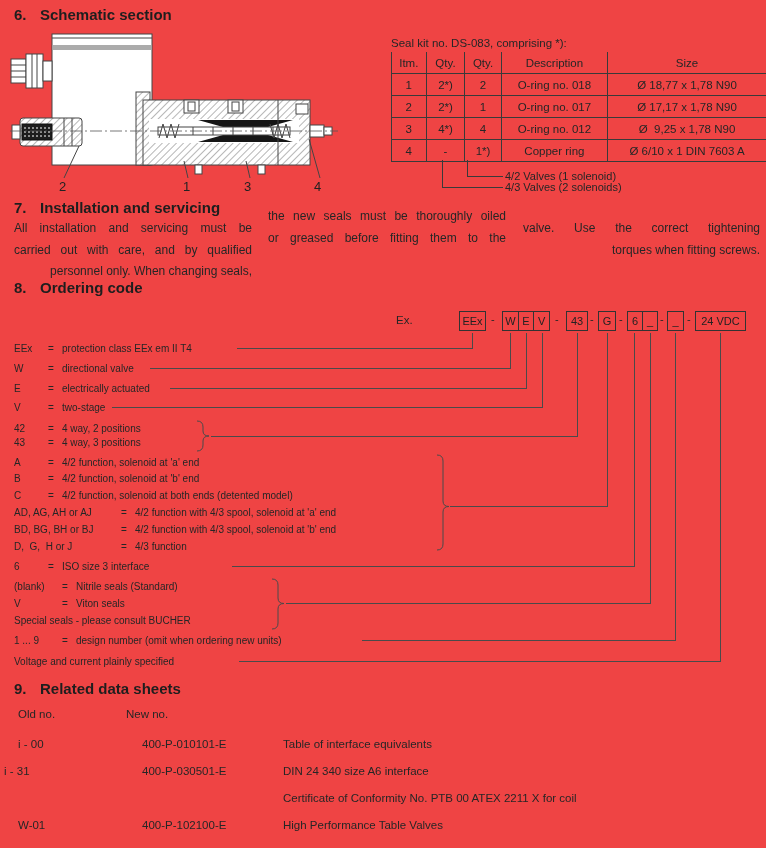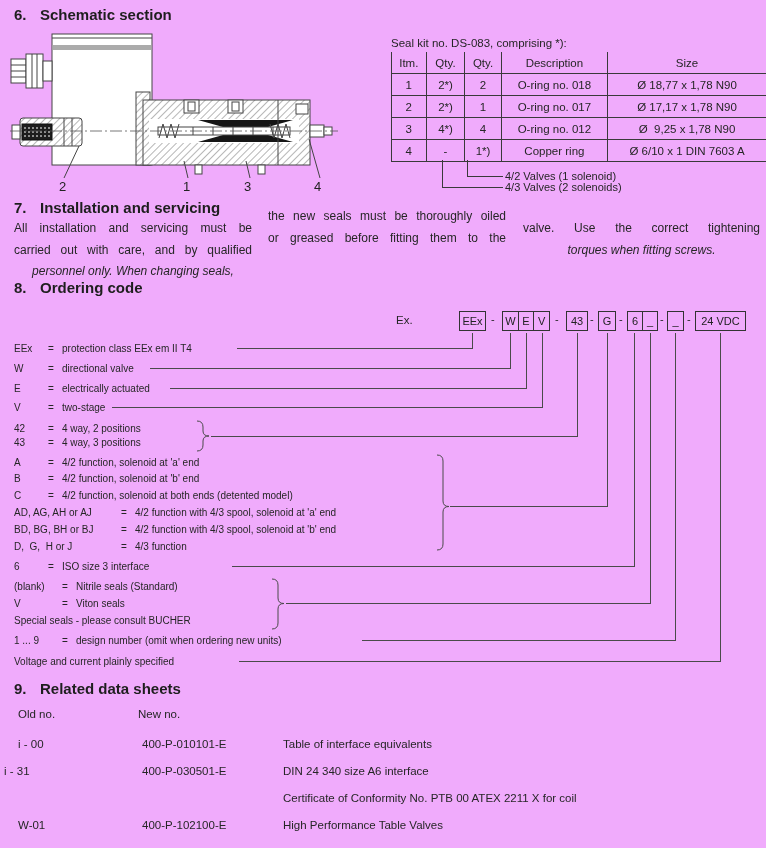--- a/index.html
+++ b/index.html
@@ -1,32 +1,32 @@
 <!DOCTYPE html>
 <html><head>
 <meta charset="utf-8">
 <style>
   html,body{margin:0;padding:0;background:#fff;}
-  #doc{position:relative;width:766px;height:848px;background:#f0abfc;
+  #doc{position:relative;width:766px;height:848px;background:#ef4444;
        font-family:"Liberation Sans",sans-serif;color:#262626;overflow:hidden;}
   .sec-h{position:absolute;font-size:15px;font-weight:bold;color:#1e1e1e;white-space:pre;}
   .sec-num{display:inline-block;width:26px;}
   
   .sk-title{position:absolute;left:391px;top:37px;font-size:11.5px;white-space:pre;}
   table.seal{position:absolute;left:391px;top:52px;border-collapse:collapse;font-size:11.5px;
              border-left:1px solid #3a3a3a;}
   table.seal th,table.seal td{border-right:1px solid #3a3a3a;border-bottom:1px solid #3a3a3a;
              padding:2px 5px;text-align:center;font-weight:normal;white-space:pre;height:17px;}
   table.seal th:last-child,table.seal td:last-child{border-right:none;}
   .sk-elbow{position:absolute;border-left:1px solid #3a3a3a;border-bottom:1px solid #3a3a3a;}
   .sk-note{position:absolute;font-size:11px;white-space:pre;}
   
   .pcol{position:absolute;font-size:12px;}
   .jl{width:100%;line-height:21.5px;text-align:justify;text-align-last:justify;white-space:normal;}
-  .jlast{width:100%;line-height:21.5px;text-align:center;font-style:italic;}
+  .jlast{width:100%;line-height:21.5px;text-align:right;}
   
   #ocwrap{position:absolute;left:0;top:300px;width:766px;height:372px;}
   .ex-label{position:absolute;left:396px;top:14px;font-size:11.5px;}
   .ocbox{position:absolute;top:11px;height:20px;border:1px solid #333;display:flex;
          align-items:center;box-sizing:border-box;font-size:11px;color:#222;}
   .ocbox .cell{flex:1;text-align:center;height:100%;display:flex;align-items:center;justify-content:center;}
   .ocbox .cell + .cell{border-left:1px solid #333;}
   .ocdash{position:absolute;top:13px;font-size:11px;}
   .leg{position:absolute;left:14px;font-size:10px;line-height:13px;white-space:pre;color:#262626;}
   .lc{display:inline-block;width:34px;}
@@ -260,21 +260,21 @@
     <div class="leg" style="top:280px"><span class="lc2">(blank)</span><span class="le">=</span><span>Nitrile seals (Standard)</span></div>
     <div class="leg" style="top:297px"><span class="lc2">V</span><span class="le">=</span><span>Viton seals</span></div>
     <div class="leg" style="top:314px"><span>Special seals - please consult BUCHER</span></div>
     <div class="leg" style="top:334px"><span class="lc2">1 ... 9</span><span class="le">=</span><span>design number (omit when ordering new units)</span></div>
     <div class="leg" style="top:355px"><span>Voltage and current plainly specified</span></div>
   </div>
 
   <div class="sec-h" style="left:14px;top:680px"><span class="sec-num">9.</span><span>Related data sheets</span></div>
 
   <div class="ds-cell" style="left:18px;top:708px">Old no.</div>
-  <div class="ds-cell" style="left:138px;top:708px">New no.</div>
+  <div class="ds-cell" style="left:126px;top:708px">New no.</div>
 
   <div class="ds-cell" style="left:18px;top:738px">i - 00</div>
   <div class="ds-cell" style="left:142px;top:738px">400-P-010101-E</div>
   <div class="ds-cell" style="left:283px;top:738px">Table of interface equivalents</div>
 
   <div class="ds-cell" style="left:4px;top:765px">i - 31</div>
   <div class="ds-cell" style="left:142px;top:765px">400-P-030501-E</div>
   <div class="ds-cell" style="left:283px;top:765px">DIN 24 340 size A6 interface</div>
 
   <div class="ds-cell" style="left:283px;top:792px">Certificate of Conformity No. PTB 00 ATEX 2211 X for coil</div>

